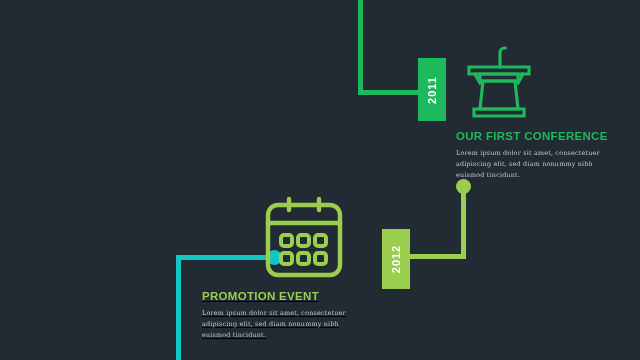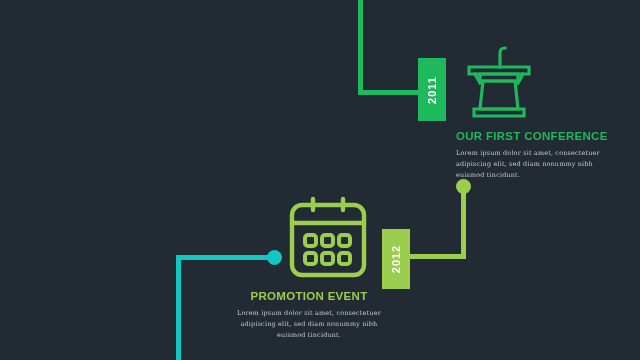--- a/index.html
+++ b/index.html
@@ -37,21 +37,21 @@
     display:flex; align-items:center; justify-content:center;
     color:#ffffff; font-weight:bold; font-size:11px; letter-spacing:1px;
   }
   .badge span { transform:rotate(-90deg); white-space:nowrap; }
   .badge-2011 { left:418px; top:58px;  width:28px; height:63px; background:var(--green); }
   .badge-2012 { left:382px; top:229px; width:28px; height:60px; background:var(--lgreen); }
 
   
   .block { position:absolute; }
   .block-2011 { left:456px; top:33px;  width:178px; text-align:left; }
-  .block-2012 { left:226px; top:193px; width:166px; text-align:center; }
+  .block-2012 { left:202px; top:193px; width:166px; text-align:left;text-decoration:underline; }
 
   .icon-wrap { display:block; }
   .block-2012 .icon-wrap { text-align:center; padding-left:38px; }
 
   .heading {
     font-size:11.5px; font-weight:bold; letter-spacing:0.3px;
     margin-top:3px;
   }
   .heading.green  { color:var(--green); }
   .heading.lgreen { color:var(--lgreen); }

